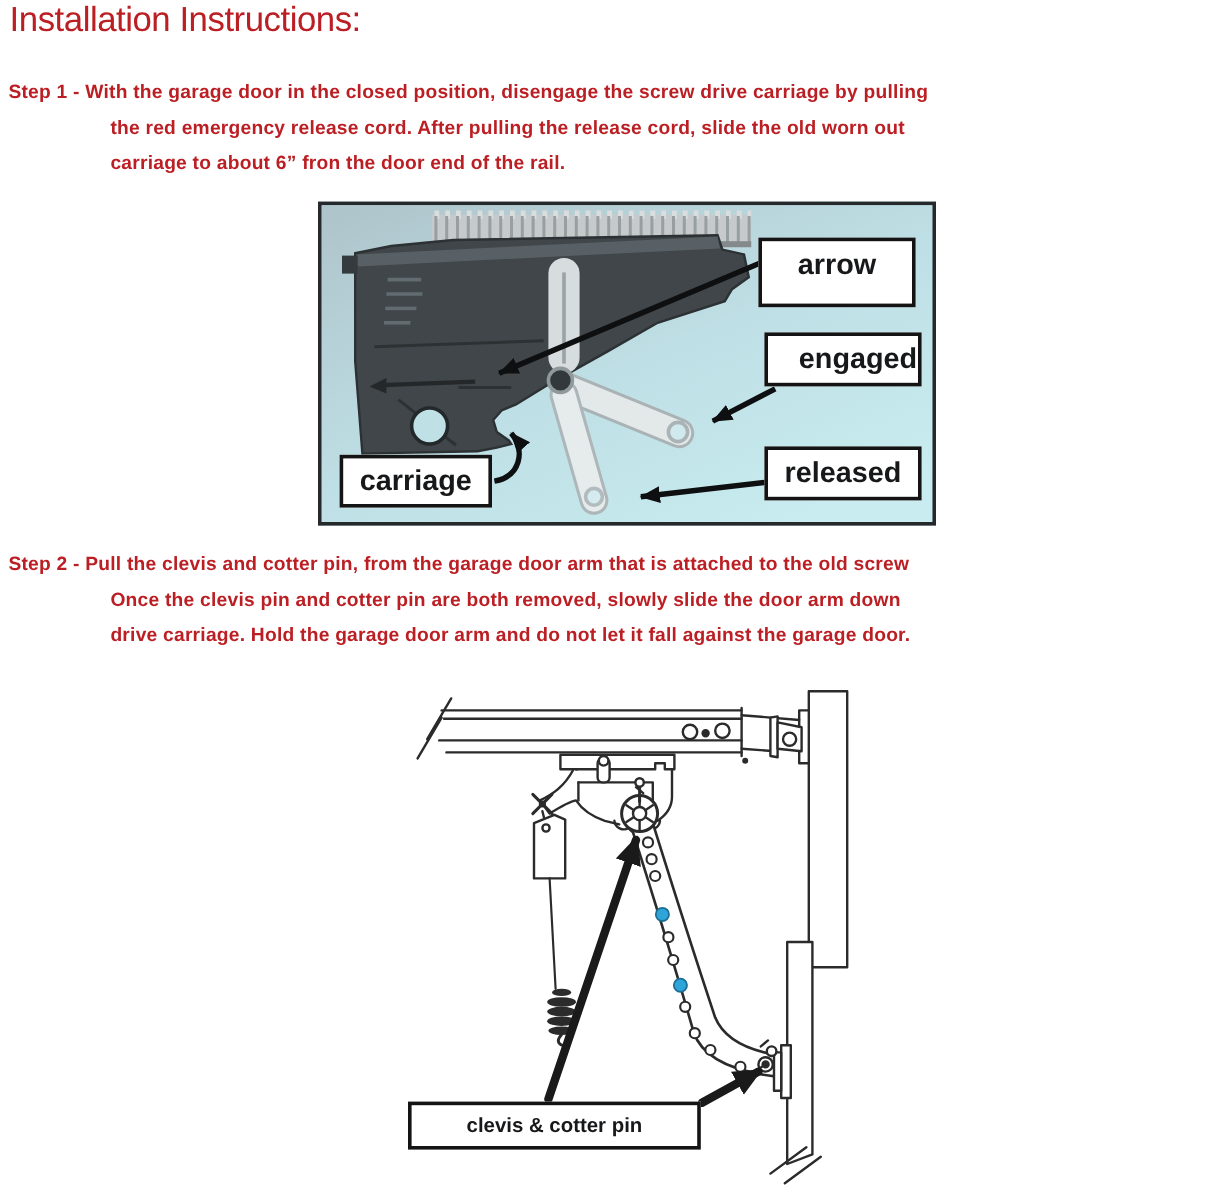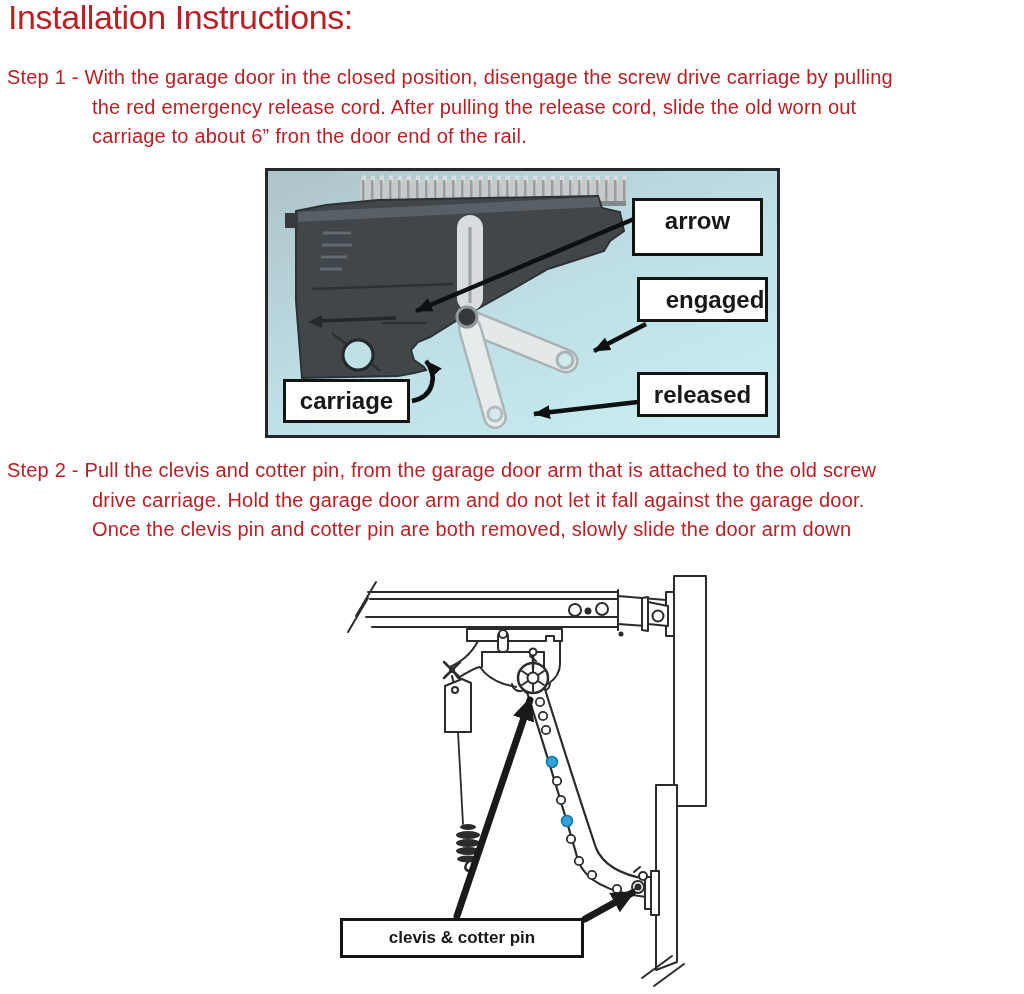--- a/index.html
+++ b/index.html
@@ -7,25 +7,25 @@
     --ink:#17181a;
     --line:#2b2b2b;
   }
   html,body{margin:0;padding:0;background:#ffffff;}
   .page{
     position:relative;width:1024px;height:994px;background:#ffffff;overflow:hidden;
     font-family:"Liberation Sans",sans-serif;
   }
   .title{
     position:absolute;left:8px;top:0;color:var(--red);
-    font-size:34px;line-height:34px;letter-spacing:-0.4px;white-space:nowrap;
+    font-size:29px;line-height:34px;letter-spacing:-0.4px;white-space:nowrap;
   }
   .step{
     position:absolute;left:7px;color:var(--red);
-    font-size:20px;line-height:29.5px;letter-spacing:0.2px;white-space:nowrap;
+    font-size:16px;line-height:29.5px;letter-spacing:0.2px;white-space:nowrap;font-weight:bold;
   }
   .step div + div{padding-left:85px;}
   .figure{position:absolute;}
   .fig-label{
     position:absolute;background:#ffffff;border:3px solid #141414;
     color:var(--ink);font-weight:bold;text-align:center;
     box-sizing:border-box;white-space:nowrap;
   }
   .f1-label{font-size:24px;}
   .f2-label{font-size:17px;border-width:3px;}
@@ -118,22 +118,22 @@
     </svg>
 
     <div class="fig-label f1-label" style="left:364px;top:27px;width:131px;height:58px;line-height:40px;">arrow</div>
     <div class="fig-label f1-label" style="left:369px;top:106px;width:131px;height:45px;line-height:39px;padding-left:25px;">engaged</div>
     <div class="fig-label f1-label" style="left:369px;top:201px;width:131px;height:45px;line-height:39px;">released</div>
     <div class="fig-label f1-label" style="left:15px;top:208px;width:127px;height:44px;line-height:38px;">carriage</div>
   </div>
 
   <div class="step" style="top:456px">
       <div>Step 2 - Pull the clevis and cotter pin, from the garage door arm that is attached to the old screw</div>
+      <div>Once the clevis pin and cotter pin are both removed, slowly slide the door arm down</div>
       <div>drive carriage. Hold the garage door arm and do not let it fall against the garage door.</div>
-      <div>Once the clevis pin and cotter pin are both removed, slowly slide the door arm down</div>
     </div>
 
   <div id="figure2" class="figure">
     <svg width="420" height="422" viewBox="0 0 420 422">
       <defs>
         <marker id="ah2" markerWidth="30" markerHeight="26" refX="20" refY="11" orient="auto" markerUnits="userSpaceOnUse">
           <path d="M0,0 L24,11 L0,22 Z" fill="#1a1a1a"></path>
         </marker>
       </defs>
       <g stroke="#2b2b2b" stroke-width="2" fill="none" stroke-linejoin="round" stroke-linecap="round">

